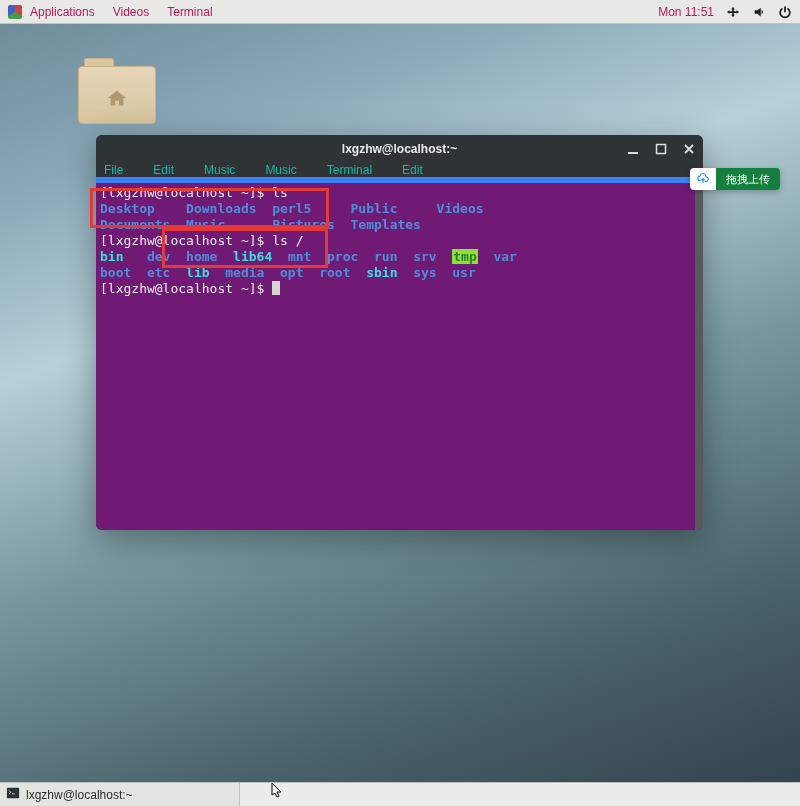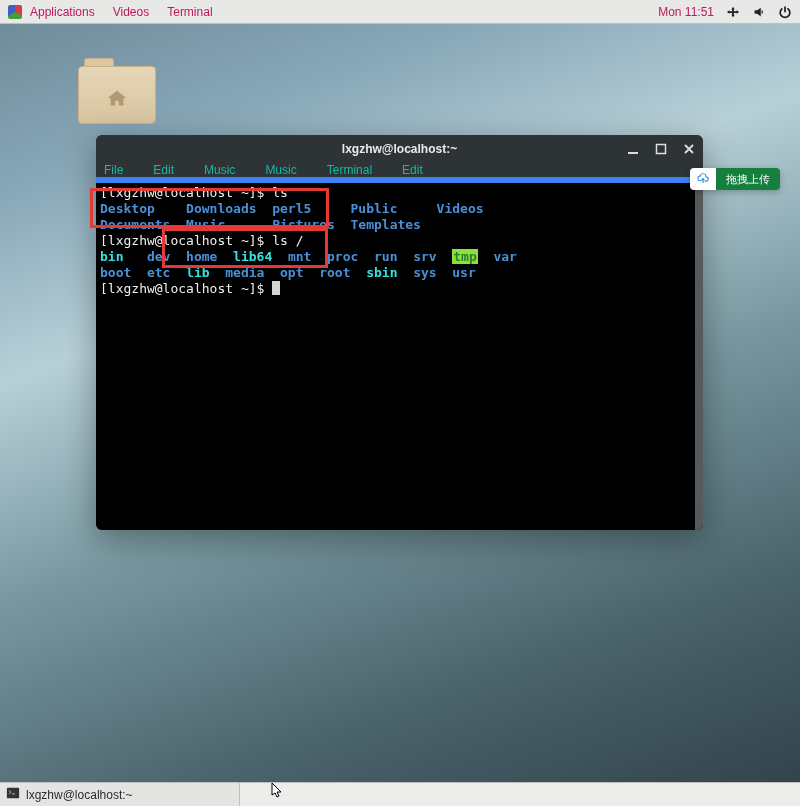--- a/index.html
+++ b/index.html
@@ -101,21 +101,21 @@
   padding: 0 8px;
   gap: 30px;
   color: #14b8a6;
   font-size: 12px;
   border-bottom: 6px solid #3b82f6;
 }
 .term-menubar span { cursor: default; }
 
 .term-body {
   flex: 1;
-  background: #000000;
+  background: #701a75;
   padding: 2px 4px;
   font-family: "DejaVu Sans Mono", "Liberation Mono", monospace;
   font-size: 13px;
   line-height: 16px;
   color: #d3d7cf;
   position: relative;
   white-space: pre;
 }
 .term-scrollbar {
   position: absolute; right: 0; top: 48px; bottom: 0; width: 8px;

